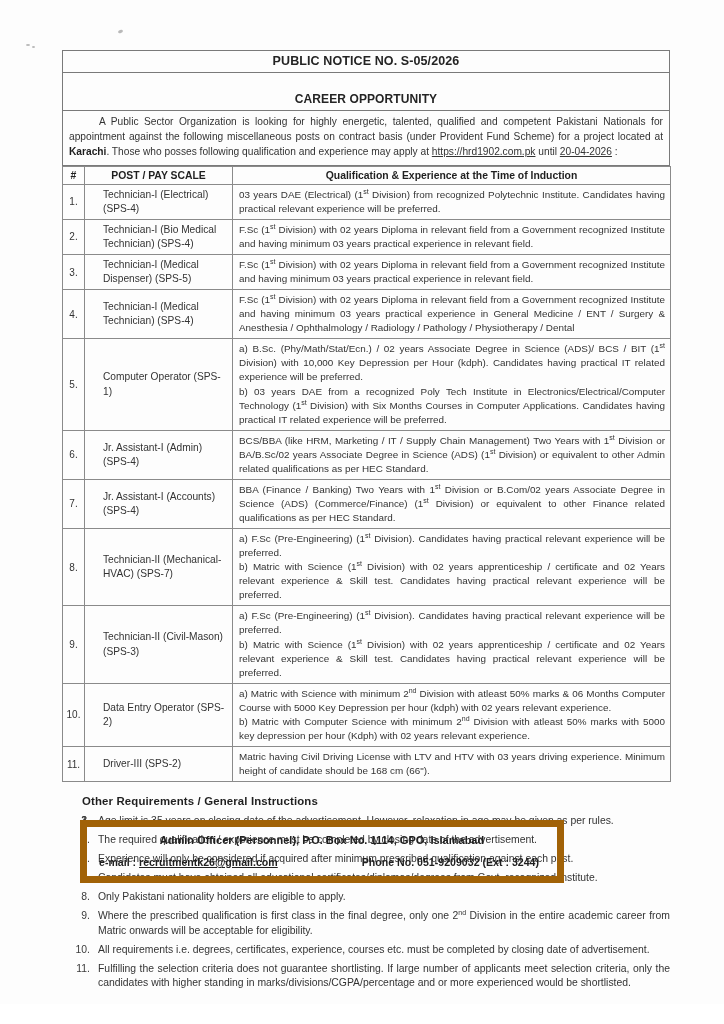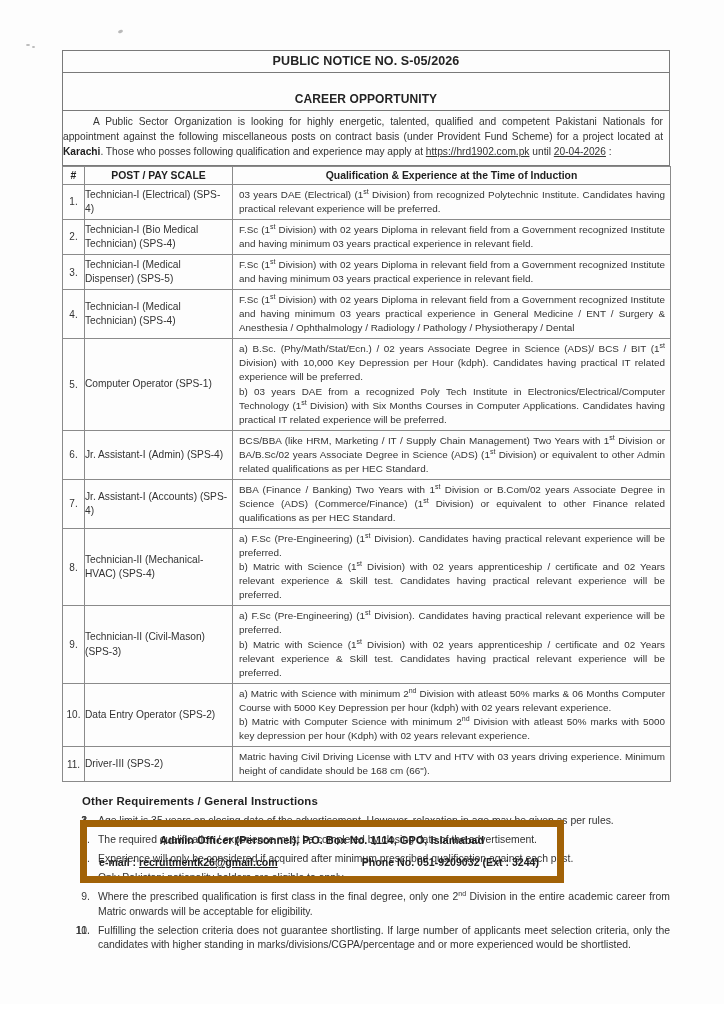--- a/index.html
+++ b/index.html
@@ -52,21 +52,21 @@
     padding: 3px 0 4px 0;
     border-bottom: 1px solid #7a7a7a;
     color: #242424;
   }
   .hdr-line.second { font-size: 12px; margin-top: 16px; }
 
   .intro {
     border-left: 1px solid #7a7a7a;
     border-right: 1px solid #7a7a7a;
     border-bottom: 1px solid #7a7a7a;
-    padding: 4px 6px 5px 0;
+    padding: 4px 6px 5px 6px;
     font-size: 10.2px;
     line-height: 1.46;
     text-align: justify;
     text-indent: 30px;
     color: #333;
     hyphens: none;
   }
   .intro b { font-weight: bold; color: #1d1d1d; }
   .u { text-decoration: underline; }
 
@@ -92,21 +92,21 @@
   col.c-post { width: 148px; }
   col.c-qual { width: 438px; }
 
   td.num {
     text-align: center;
     font-size: 10px;
     color: #3b3b3b;
   }
   td.post {
     font-size: 10.2px;
-    padding: 3px 4px 3px 0;
+    padding: 3px 4px 3px 18px;
     line-height: 1.38;
     margin-left: 20px;
   }
   td.qual {
     font-size: 9.9px;
     padding: 3px 5px 3px 6px;
     line-height: 1.42;
     text-align: justify;
     text-align-last: left;
   }
@@ -249,21 +249,21 @@
           </tr>
           <tr>
             <td class="num">7.</td>
             <td class="post">Jr. Assistant-I (Accounts) (SPS-4)</td>
             <td class="qual">
               <p>BBA (Finance / Banking) Two Years with 1<sup>st</sup> Division or B.Com/02 years Associate Degree in Science (ADS) (Commerce/Finance) (1<sup>st</sup> Division) or equivalent to other Finance related qualifications as per HEC Standard.</p>
             </td>
           </tr>
           <tr>
             <td class="num">8.</td>
-            <td class="post">Technician-II (Mechanical- HVAC) (SPS-4)</td>
+            <td class="post">Technician-II (Mechanical- HVAC) (SPS-7)</td>
             <td class="qual">
               <p>a) F.Sc (Pre-Engineering) (1<sup>st</sup> Division). Candidates having practical relevant experience will be preferred.</p>
               <p>b) Matric with Science (1<sup>st</sup> Division) with 02 years apprenticeship / certificate and 02 Years relevant experience &amp; Skill test. Candidates having practical relevant experience will be preferred.</p>
             </td>
           </tr>
           <tr>
             <td class="num">9.</td>
             <td class="post">Technician-II (Civil-Mason) (SPS-3)</td>
             <td class="qual">
               <p>a) F.Sc (Pre-Engineering) (1<sup>st</sup> Division). Candidates having practical relevant experience will be preferred.</p>
@@ -289,24 +289,24 @@
     </table>
 
     <div class="other-title">Other Requirements / General Instructions</div>
     <ol class="reqs" id="reqs-list">
         <li><span class="marker">1.</span></li>
         <li><span class="marker">2.</span></li>
         <li><span class="marker">3.</span><span>Age limit is 35 years on closing date of the advertisement. However, relaxation in age may be given as per rules.</span></li>
         <li><span class="marker">4.</span><span>The required qualification / experience must be completed by closing date of the advertisement.</span></li>
         <li><span class="marker">5.</span><span>Experience will only be considered if acquired after minimum prescribed qualification against each post.</span></li>
         <li><span class="marker">6.</span></li>
-        <li><span class="marker">7.</span></li>
+        <li><span class="marker">7.</span><span>Candidates must have obtained all educational certificates/diplomas/degrees from Govt. recognized institute.</span></li>
         <li><span class="marker">8.</span><span>Only Pakistani nationality holders are eligible to apply.</span></li>
         <li><span class="marker">9.</span><span>Where the prescribed qualification is first class in the final degree, only one 2<sup>nd</sup> Division in the entire academic career from Matric onwards will be acceptable for eligibility.</span></li>
-        <li><span class="marker">10.</span></li>
+        <li><span class="marker">10.</span><span>All requirements i.e. degrees, certificates, experience, courses etc. must be completed by closing date of advertisement.</span></li>
         <li><span class="marker">11.</span><span>Fulfilling the selection criteria does not guarantee shortlisting. If large number of applicants meet selection criteria, only the candidates with higher standing in marks/divisions/CGPA/percentage and or more experienced would be shortlisted.</span></li>
       </ol>
 
   </div>
 
   <div class="contact">
     <div class="line1">Admin Officer (Personnel), P.O. Box No. 1114, GPO, Islamabad</div>
     <div class="line2">
       <span class="email"><span>e-mail : </span><span class="addr">recruitmentk26@gmail.com</span></span>
       <span class="phone">Phone No. 051-9209032 (Ext : 3244)</span>

